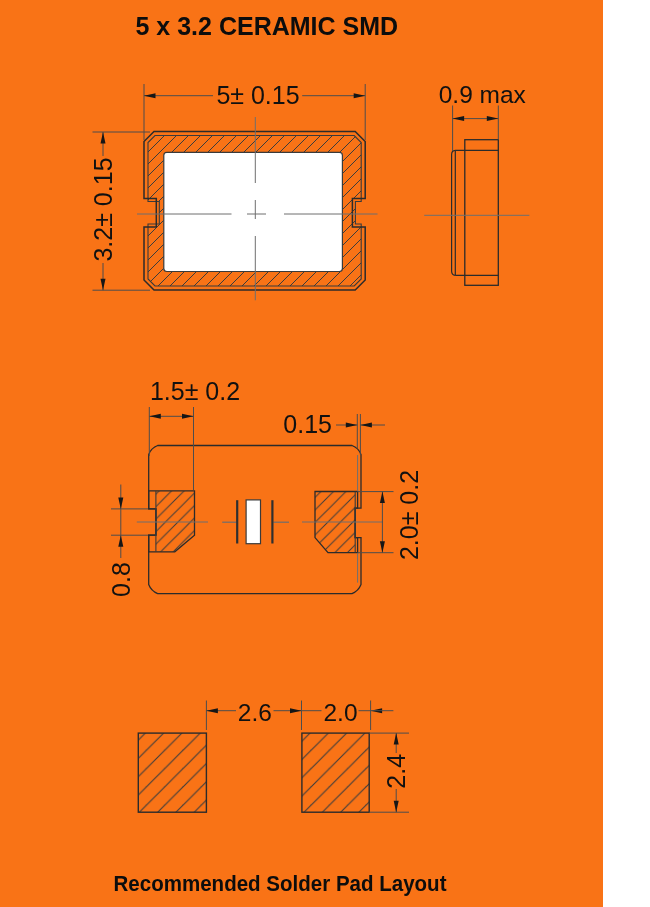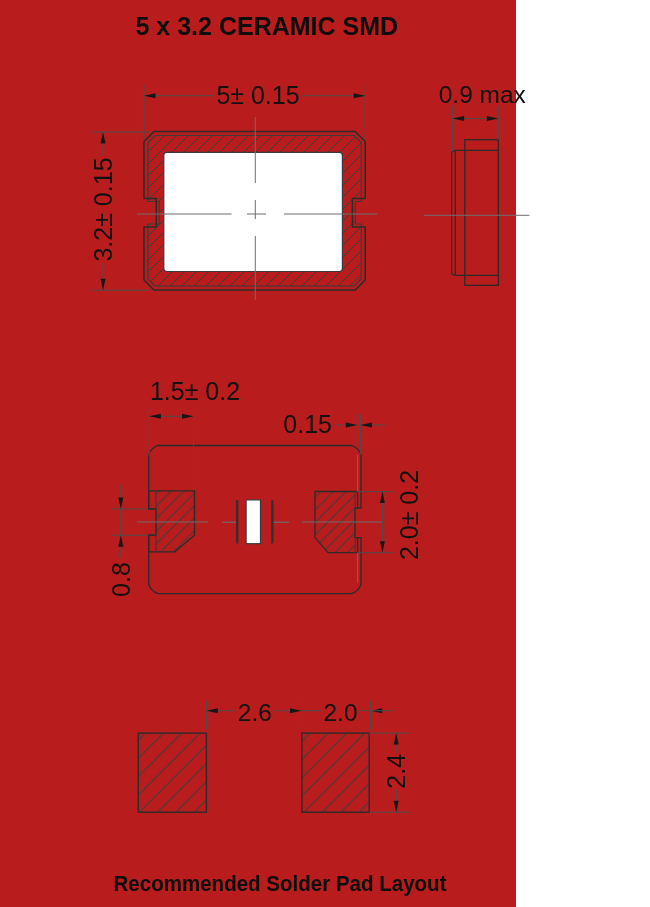--- a/index.html
+++ b/index.html
@@ -1,16 +1,16 @@
 <!DOCTYPE html>
 <html><head>
 <meta charset="utf-8">
 <style>
   html,body { margin:0; padding:0; background:#ffffff; }
-  #page { position:relative; width:516px; height:907px; background:#b91c1c;
+  #page { position:relative; width:603px; height:907px; background:#f97316;
           font-family:"Liberation Sans", sans-serif; }
   svg text { font-family:"Liberation Sans", sans-serif; }
 </style>
 </head>
 <body>
 <div id="page">
 <svg width="650" height="907" viewBox="0 0 650 907" xmlns="http://www.w3.org/2000/svg">
 <defs>
   <pattern id="h12" width="12" height="12" patternUnits="userSpaceOnUse">
     <path d="M -3,15 L 15,-3 M -9,9 L 9,-9 M 3,21 L 21,3" stroke="#3c3c3c" stroke-width="1.0" fill="none"></path>

